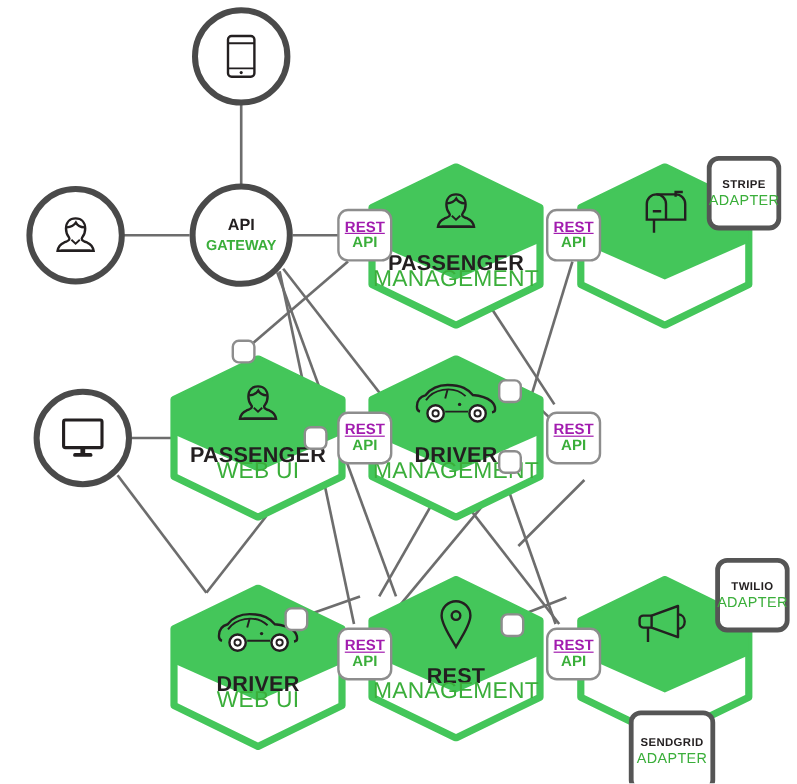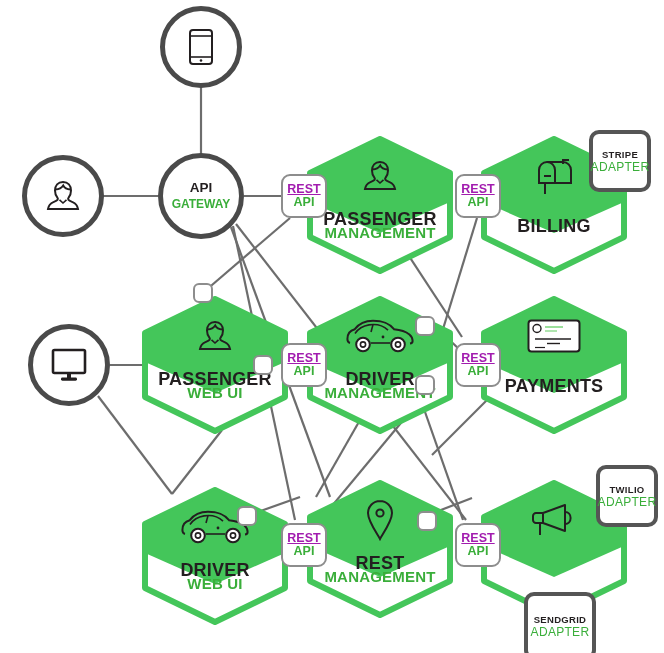--- a/index.html
+++ b/index.html
@@ -13,21 +13,21 @@
          display:flex;align-items:center;justify-content:center;box-sizing:border-box;}
 
   
   .hex{position:absolute;width:150px;height:138px;}
   .hex svg.hexbg{position:absolute;left:0;top:0;}
   .hex .hicon{position:absolute;left:0;top:14px;width:150px;height:52px;
               display:flex;align-items:center;justify-content:center;}
   .hex .hlabel{position:absolute;left:0;top:76px;width:150px;text-align:center;
                line-height:14px;}
   .hex .l1{font-size:18px;font-weight:bold;color:#231f20;letter-spacing:.2px;}
-  .hex .l2{font-size:15px;font-weight:bold;color:#3aae3a;letter-spacing:.2px;}
+  .hex .l2{font-size:19px;font-weight:normal;color:#3aae3a;letter-spacing:.2px;}
   .hex.one .hlabel{top:83px;}
 
   
   .rest{position:absolute;width:46px;height:44px;background:#fff;border:2px solid #8d8d8d;
         border-radius:9px;box-sizing:border-box;display:flex;flex-direction:column;
         align-items:center;justify-content:center;line-height:13px;z-index:6;}
   .rest .r1{font-size:12.5px;font-weight:bold;color:#a21caf;text-decoration:underline;}
   .rest .r2{font-size:12.5px;font-weight:bold;color:#3aae3a;}
 
   
@@ -157,24 +157,20 @@
       <path d="M75 3 145 37 145 66 75 97 5 66 5 37Z" fill="#44c65a"></path>
     </svg>
     <div class="hicon">
       <svg width="42" height="40" viewBox="0 0 42 40">
         <path d="M6 14c0-4.4 3.6-8 8-8h16c4.4 0 8 3.6 8 8v13H6z" fill="none" stroke="#231f20" stroke-width="2"></path>
         <path d="M14 6c4.4 0 8 3.6 8 8v13" fill="none" stroke="#231f20" stroke-width="2"></path>
         <line x1="11" y1="20" x2="18" y2="20" stroke="#231f20" stroke-width="2"></line>
         <line x1="12" y1="27" x2="12" y2="38" stroke="#231f20" stroke-width="2"></line>
         <path d="M30 8v-4h6" fill="none" stroke="#231f20" stroke-width="2"></path>
       </svg>
-    </div>
-    <div class="hlabel">
-      <div class="l1">BILLING</div>
-      <div class="l2"></div>
     </div>
   </div>
 
   <div class="hex node" style="left:140px;top:296px;">
     <svg class="hexbg" width="150" height="138" viewBox="0 0 150 138">
       <path d="M75 3 145 37 145 101 75 135 5 101 5 37Z" fill="#fff" stroke="#44c65a" stroke-width="6" stroke-linejoin="round"></path>
       <path d="M75 3 145 37 145 66 75 97 5 66 5 37Z" fill="#44c65a"></path>
     </svg>
     <div class="hicon">
       <svg width="40" height="40" viewBox="0 0 40 40">
@@ -207,41 +203,20 @@
         <line x1="25" y1="24" x2="44" y2="24" stroke="#231f20" stroke-width="1.6"></line>
         <circle cx="37" cy="18" r="1.4" fill="#231f20"></circle>
       </svg>
     </div>
     <div class="hlabel">
       <div class="l1">DRIVER</div>
       <div class="l2">MANAGEMENT</div>
     </div>
   </div>
 
-  <div class="hex node one" style="left:479px;top:296px;">
-    <svg class="hexbg" width="150" height="138" viewBox="0 0 150 138">
-      <path d="M75 3 145 37 145 101 75 135 5 101 5 37Z" fill="#fff" stroke="#44c65a" stroke-width="6" stroke-linejoin="round"></path>
-      <path d="M75 3 145 37 145 66 75 97 5 66 5 37Z" fill="#44c65a"></path>
-    </svg>
-    <div class="hicon">
-      <svg width="54" height="34" viewBox="0 0 54 34">
-        <rect x="1.5" y="1.5" width="51" height="31" rx="3" fill="#fff" stroke="#231f20" stroke-width="2"></rect>
-        <circle cx="10" cy="9.5" r="4" fill="none" stroke="#231f20" stroke-width="1.4"></circle>
-        <line x1="18" y1="8" x2="36" y2="8" stroke="#9bdf9b" stroke-width="2"></line>
-        <line x1="18" y1="12" x2="30" y2="12" stroke="#9bdf9b" stroke-width="1.6"></line>
-        <line x1="8" y1="20" x2="44" y2="20" stroke="#231f20" stroke-width="1.4"></line>
-        <line x1="20" y1="24.5" x2="33" y2="24.5" stroke="#231f20" stroke-width="1.4"></line>
-        <line x1="8" y1="28.5" x2="18" y2="28.5" stroke="#231f20" stroke-width="1.2"></line>
-      </svg>
-    </div>
-    <div class="hlabel">
-      <div class="l1">PAYMENTS</div>
-      <div class="l2"></div>
-    </div>
-  </div>
 
   <div class="hex node" style="left:140px;top:487px;">
     <svg class="hexbg" width="150" height="138" viewBox="0 0 150 138">
       <path d="M75 3 145 37 145 101 75 135 5 101 5 37Z" fill="#fff" stroke="#44c65a" stroke-width="6" stroke-linejoin="round"></path>
       <path d="M75 3 145 37 145 66 75 97 5 66 5 37Z" fill="#44c65a"></path>
     </svg>
     <div class="hicon">
       <svg width="68" height="34" viewBox="0 0 68 34">
         <path d="M4 24c-1.6-.4-2.6-1.6-2.6-4 0-5 2.6-8.6 7.4-9.8C13 4.6 19 1.8 27 1.8c12 0 17 3.6 21 8.4 7 .6 12 2.4 15.4 5.2 2.4 2 3.2 4.4 3.2 6.6 0 1.6-.8 2.4-2.6 2.6" fill="none" stroke="#231f20" stroke-width="2"></path>
         <path d="M9 14.5c3-4.4 8-7.6 14-8.6 6.6-1.1 14 .6 19 5.2" fill="none" stroke="#231f20" stroke-width="1.6"></path>

